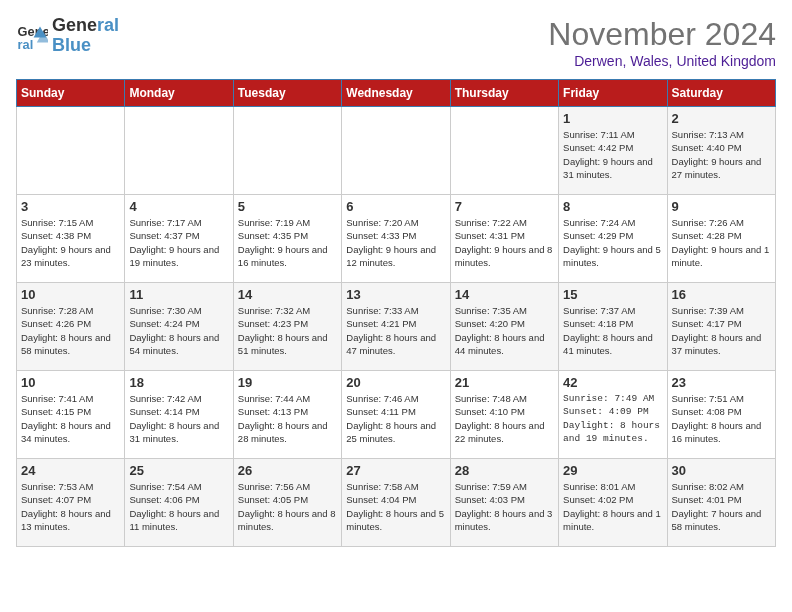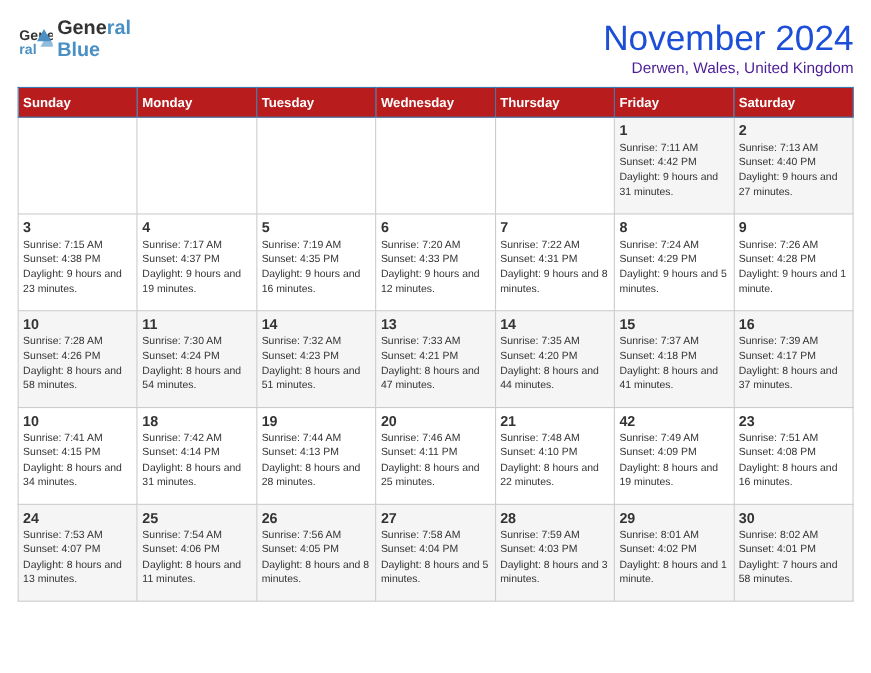--- a/index.html
+++ b/index.html
@@ -32,21 +32,21 @@
     }
     .logo-icon {
       width: 32px;
       height: 32px;
     }
     .title-block {
       text-align: right;
     }
     .month-title {
       font-size: 32px;
-      color: #1d4ed8;
+      color: #737373;
       font-weight: normal;
     }
     .location {
       font-size: 14px;
       color: #4c1d95;
     }
     table {
       width: 100%;
       border-collapse: collapse;
       table-layout: fixed;
@@ -254,21 +254,21 @@
 Daylight: 8 hours and 25 minutes.</div>
         </td>
         <td>
           <div class="day-num">21</div>
           <div class="day-info" style="white-space: pre-line;">Sunrise: 7:48 AM
 Sunset: 4:10 PM
 Daylight: 8 hours and 22 minutes.</div>
         </td>
         <td>
           <div class="day-num">42</div>
-          <div class="day-info" style="white-space: pre-line;">Sunrise: 7:49 AM
+          <div class="day-info" style="white-space: pre-line; font-family: Liberation Mono, monospace;">Sunrise: 7:49 AM
 Sunset: 4:09 PM
 Daylight: 8 hours and 19 minutes.</div>
         </td>
         <td>
           <div class="day-num">23</div>
           <div class="day-info" style="white-space: pre-line;">Sunrise: 7:51 AM
 Sunset: 4:08 PM
 Daylight: 8 hours and 16 minutes.</div>
         </td>
       </tr>

